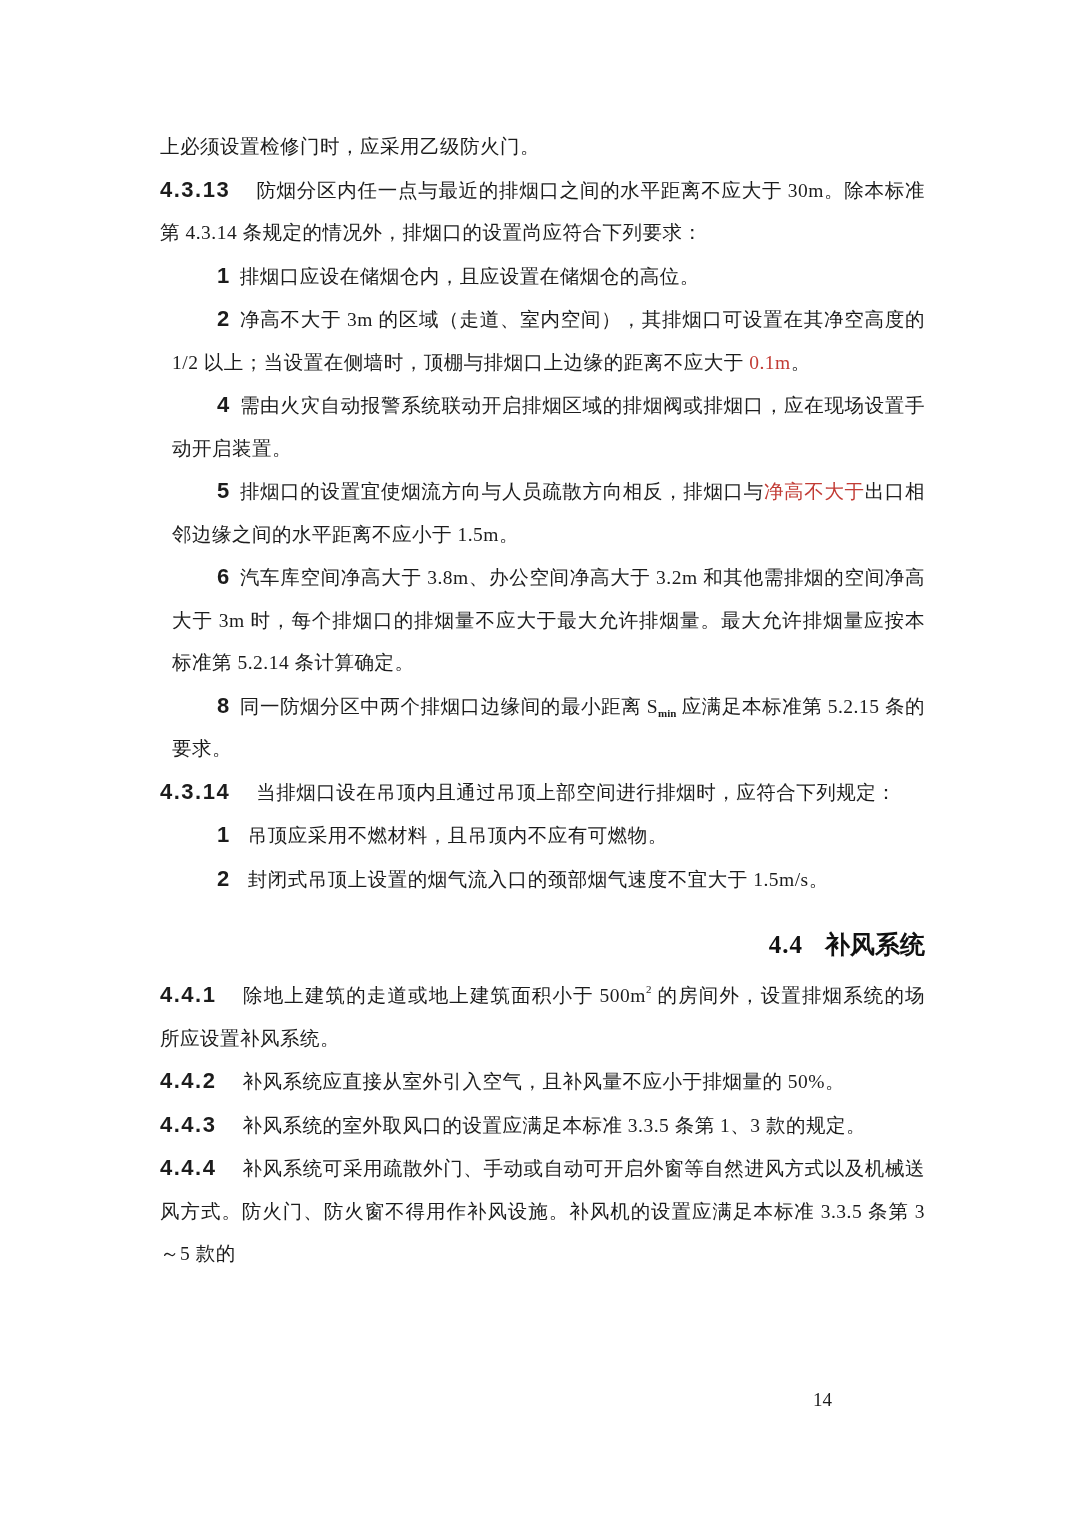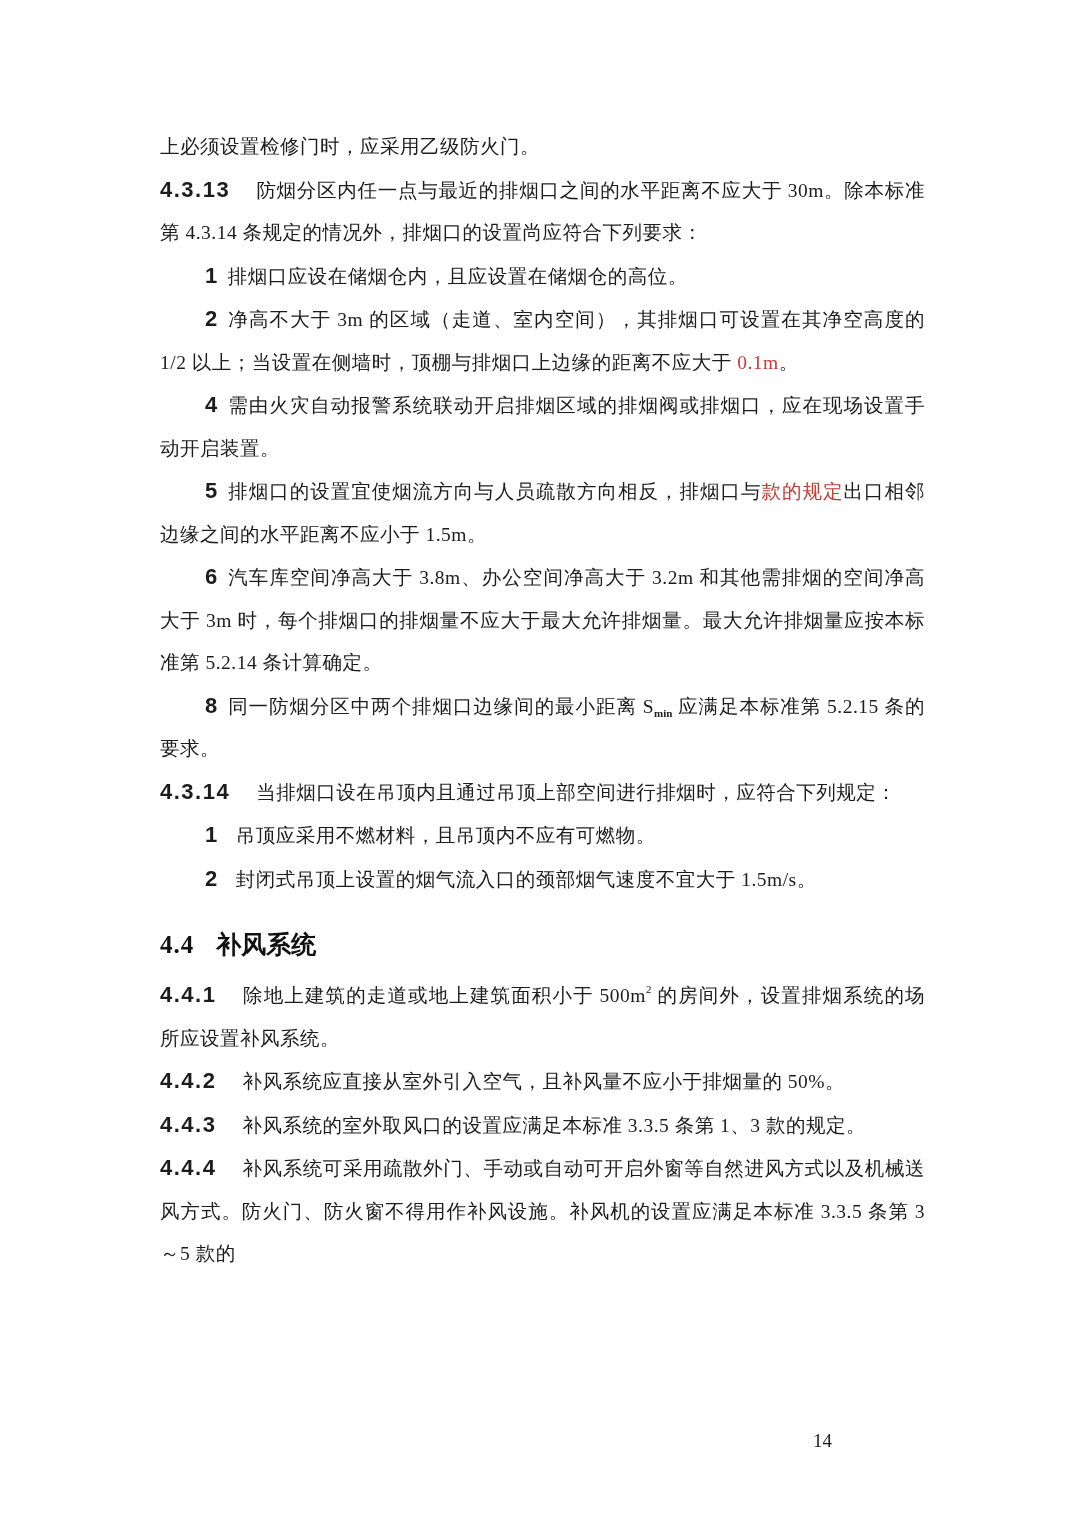--- a/index.html
+++ b/index.html
@@ -25,74 +25,74 @@
   .para {
     margin: 0;
     font-size: 19.5px;
     line-height: 42.5px;
     text-align: justify;
     text-justify: inter-character;
     letter-spacing: 0.5px;
   }
   .para.item, .para.item2 {
     text-indent: 45px;
+    margin-left: 12px;
   }
   .num {
     font-family: "Liberation Sans", "DejaVu Sans", sans-serif;
     font-weight: bold;
     font-size: 22px;
     letter-spacing: 1.5px;
   }
   .clause > .num { margin-right: 26px; }
   .item  > .num { margin-right: 9px;  }
   .item2 > .num { margin-right: 17px; }
   .red { color: var(--accent-red, #c23b34); }
   sup, sub {
     font-size: 11px;
     letter-spacing: 0;
     line-height: 0;
   }
   sup { vertical-align: 9px; }
   sub { vertical-align: -4px; font-weight: bold; }
   .section-heading {
     margin: 25px 0 11px 0;
-    text-align: left;
+    text-align: right;
     font-family: "Liberation Sans", "DejaVu Sans", sans-serif;
     font-weight: bold;
     font-size: 25px;
     line-height: 36px;
     color: #111111;
   }
   .section-heading .h-num {
     font-family: "Liberation Serif", "DejaVu Serif", serif;
     font-weight: bold;
     margin-right: 22px;
     letter-spacing: 1px;
   }
   .page-number {
     position: absolute;
     top: 1388px;
     right: 172px;
     font-size: 19px;
     line-height: 24px;
     color: #1c1c1c;
-    margin-top: 41px;
   }
 </style>
 </head>
 <body>
 
 <div class="page">
   <main class="content" id="content">
       <p class="para plain"><span>上必须设置检修门时，应采用乙级防火门。</span></p>
       <p class="para clause"><span class="num">4.3.13</span><span>防烟分区内任一点与最近的排烟口之间的水平距离不应大于 30m。除本标准第 4.3.14 条规定的情况外，排烟口的设置尚应符合下列要求：</span></p>
       <p class="para item"><span class="num">1</span><span>排烟口应设在储烟仓内，且应设置在储烟仓的高位。</span></p>
       <p class="para item"><span class="num">2</span><span>净高不大于 3m 的区域（走道、室内空间），其排烟口可设置在其净空高度的 1/2 以上；当设置在侧墙时，顶棚与排烟口上边缘的距离不应大于 </span><span class="red">0.1m</span><span>。</span></p>
       <p class="para item"><span class="num">4</span><span>需由火灾自动报警系统联动开启排烟区域的排烟阀或排烟口，应在现场设置手动开启装置。</span></p>
-      <p class="para item"><span class="num">5</span><span>排烟口的设置宜使烟流方向与人员疏散方向相反，排烟口与</span><span class="red">款的规定</span><span>出口相邻边缘之间的水平距离不应小于 1.5m。</span></p>
+      <p class="para item"><span class="num">5</span><span>排烟口的设置宜使烟流方向与人员疏散方向相反，排烟口与</span><span class="red">净高不大于</span><span>出口相邻边缘之间的水平距离不应小于 1.5m。</span></p>
       <p class="para item"><span class="num">6</span><span>汽车库空间净高大于 3.8m、办公空间净高大于 3.2m 和其他需排烟的空间净高大于 3m 时，每个排烟口的排烟量不应大于最大允许排烟量。最大允许排烟量应按本标准第 5.2.14 条计算确定。</span></p>
       <p class="para item"><span class="num">8</span><span>同一防烟分区中两个排烟口边缘间的最小距离 S</span><sub>min</sub><span> 应满足本标准第 5.2.15 条的要求。</span></p>
       <p class="para clause"><span class="num">4.3.14</span><span>当排烟口设在吊顶内且通过吊顶上部空间进行排烟时，应符合下列规定：</span></p>
       <p class="para item2"><span class="num">1</span><span>吊顶应采用不燃材料，且吊顶内不应有可燃物。</span></p>
       <p class="para item2"><span class="num">2</span><span>封闭式吊顶上设置的烟气流入口的颈部烟气速度不宜大于 1.5m/s。</span></p>
       <h2 class="section-heading"><span class="h-num">4.4</span><span>补风系统</span></h2>
       <p class="para clause"><span class="num">4.4.1</span><span>除地上建筑的走道或地上建筑面积小于 500m</span><sup>2</sup><span> 的房间外，设置排烟系统的场所应设置补风系统。</span></p>
       <p class="para clause"><span class="num">4.4.2</span><span>补风系统应直接从室外引入空气，且补风量不应小于排烟量的 50%。</span></p>
       <p class="para clause"><span class="num">4.4.3</span><span>补风系统的室外取风口的设置应满足本标准 3.3.5 条第 1、3 款的规定。</span></p>
       <p class="para clause"><span class="num">4.4.4</span><span>补风系统可采用疏散外门、手动或自动可开启外窗等自然进风方式以及机械送风方式。防火门、防火窗不得用作补风设施。补风机的设置应满足本标准 3.3.5 条第 3～5 款的</span></p>

